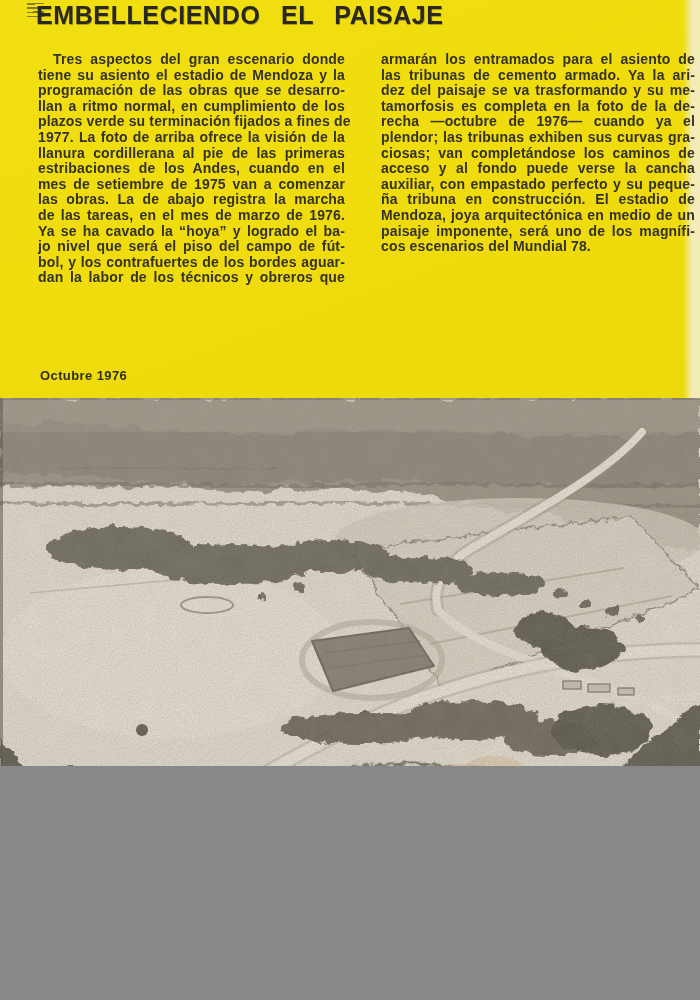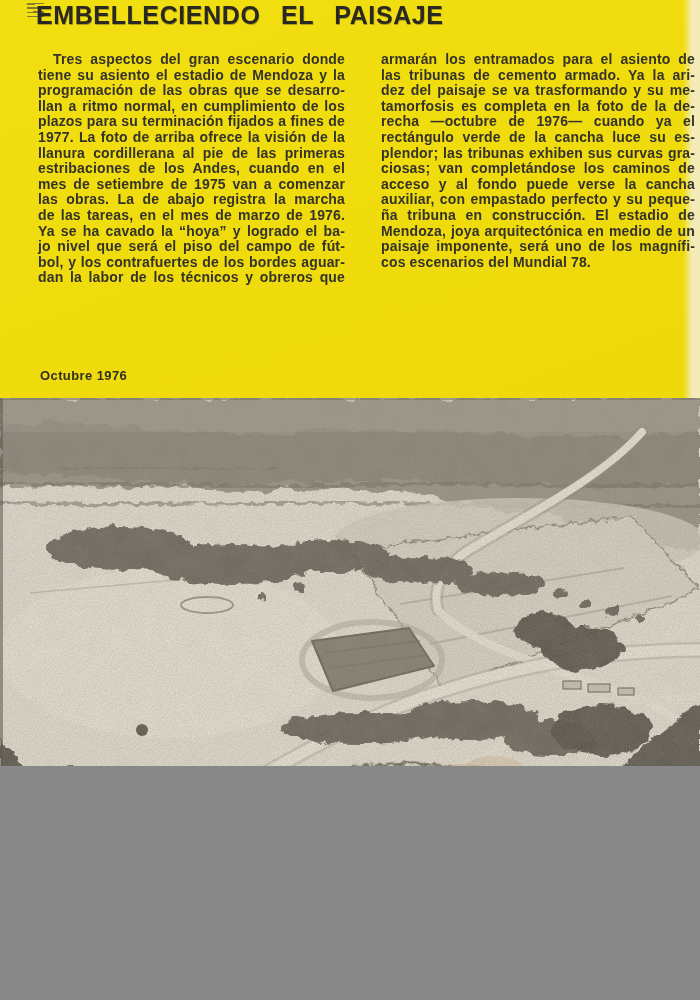--- a/index.html
+++ b/index.html
@@ -64,39 +64,38 @@
   <div class="pale-bottom"></div>
   <div class="smudge"></div>
 
   <h1 class="headline">EMBELLECIENDO  EL  PAISAJE</h1>
 
   <div class="col col-left">
       <div class="jline">Tres aspectos del gran escenario donde</div>
       <div class="jline">tiene su asiento el estadio de Mendoza y la</div>
       <div class="jline">programación de las obras que se desarro-</div>
       <div class="jline">llan a ritmo normal, en cumplimiento de los</div>
-      <div class="jline">plazos para su terminación fijados a fines de</div>
+      <div class="jline">plazos verde su terminación fijados a fines de</div>
       <div class="jline">1977. La foto de arriba ofrece la visión de la</div>
       <div class="jline">llanura cordillerana al pie de las primeras</div>
       <div class="jline">estribaciones de los Andes, cuando en el</div>
       <div class="jline">mes de setiembre de 1975 van a comenzar</div>
       <div class="jline">las obras. La de abajo registra la marcha</div>
       <div class="jline">de las tareas, en el mes de marzo de 1976.</div>
       <div class="jline">Ya se ha cavado la “hoya” y logrado el ba-</div>
       <div class="jline">jo nivel que será el piso del campo de fút-</div>
       <div class="jline">bol, y los contrafuertes de los bordes aguar-</div>
       <div class="jline">dan la labor de los técnicos y obreros que</div>
     </div>
   <div class="col col-right">
       <div class="jline">armarán los entramados para el asiento de</div>
       <div class="jline">las tribunas de cemento armado. Ya la ari-</div>
       <div class="jline">dez del paisaje se va trasformando y su me-</div>
       <div class="jline">tamorfosis es completa en la foto de la de-</div>
       <div class="jline">recha —octubre de 1976— cuando ya el</div>
-      <div class="jline">rectángulo verde de la cancha luce su es-</div>
       <div class="jline">plendor; las tribunas exhiben sus curvas gra-</div>
       <div class="jline">ciosas; van completándose los caminos de</div>
       <div class="jline">acceso y al fondo puede verse la cancha</div>
       <div class="jline">auxiliar, con empastado perfecto y su peque-</div>
       <div class="jline">ña tribuna en construcción. El estadio de</div>
       <div class="jline">Mendoza, joya arquitectónica en medio de un</div>
       <div class="jline">paisaje imponente, será uno de los magnífi-</div>
       <div class="jline last">cos escenarios del Mundial 78.</div>
     </div>
 

